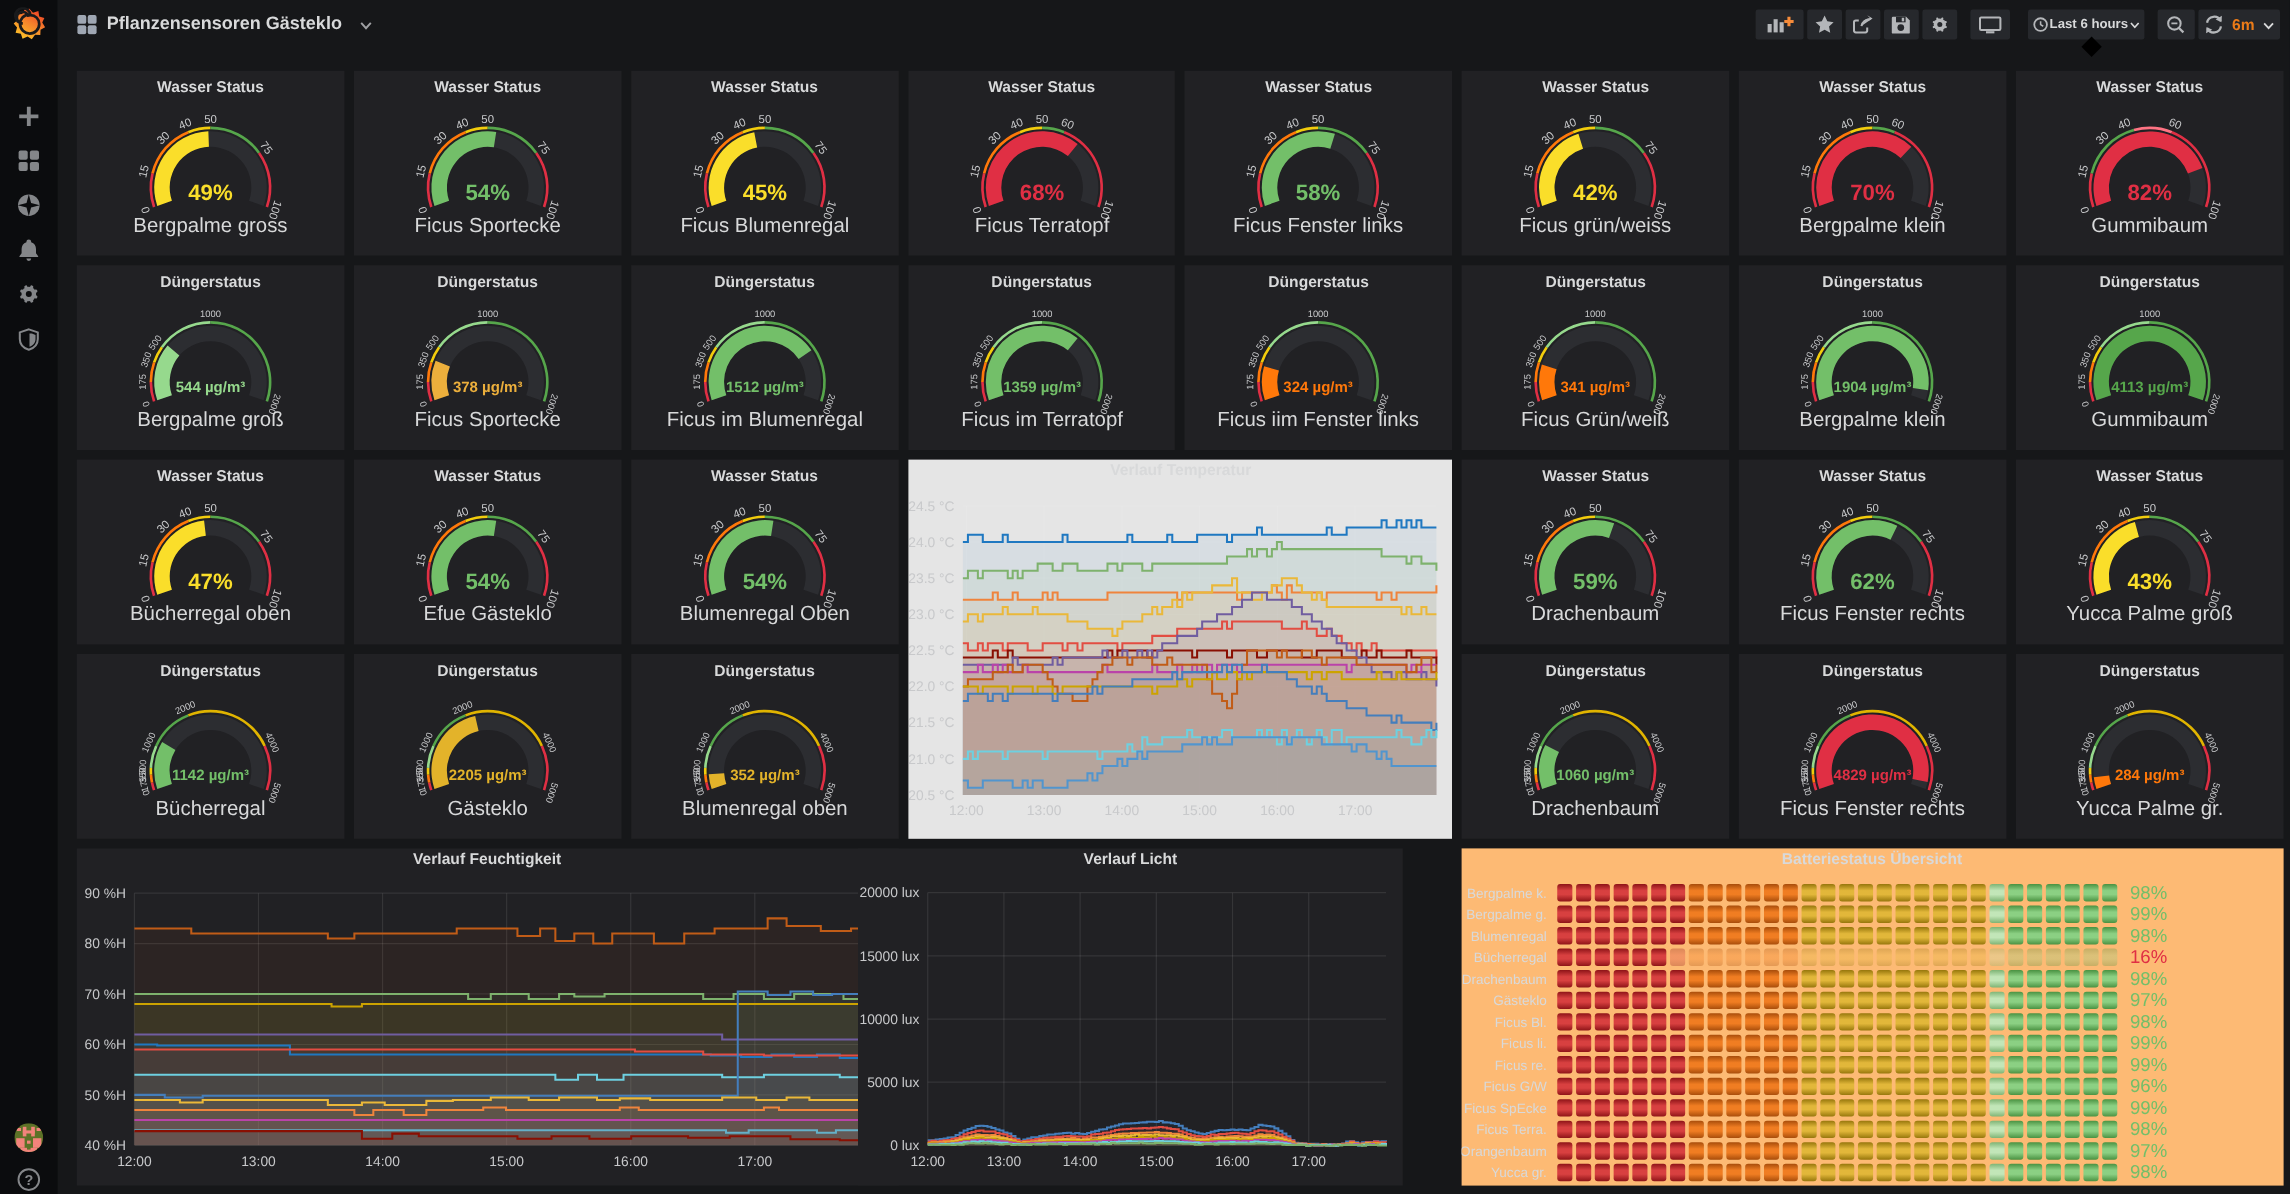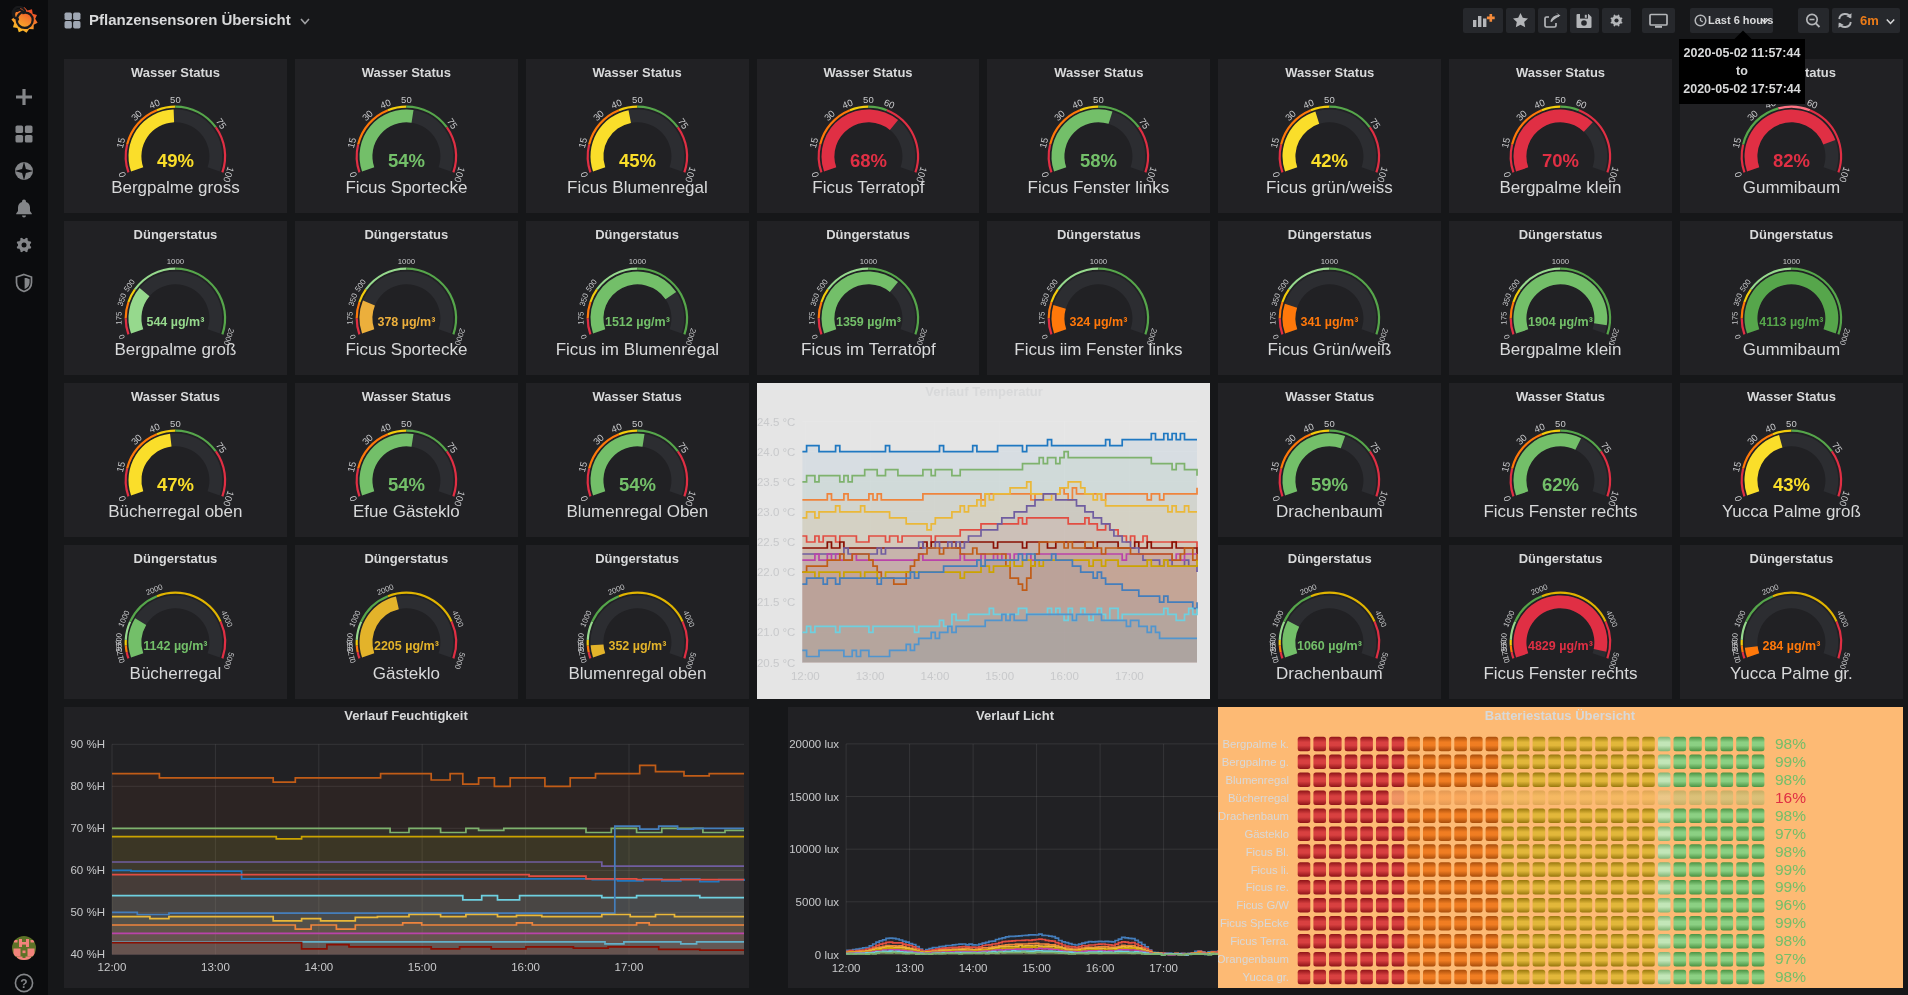--- a/index.html
+++ b/index.html
@@ -711,21 +711,21 @@
         <text x="41.0" y="209.4" text-anchor="end" font-size="11.5" fill="#c8c9cb" font-family="Liberation Sans, sans-serif">50 %H</text>
         <text x="41.0" y="251.4" text-anchor="end" font-size="11.5" fill="#c8c9cb" font-family="Liberation Sans, sans-serif">40 %H</text>
         <text x="48.0" y="264.4" text-anchor="middle" font-size="11.5" fill="#c8c9cb" font-family="Liberation Sans, sans-serif">12:00</text>
         <text x="151.4" y="264.4" text-anchor="middle" font-size="11.5" fill="#c8c9cb" font-family="Liberation Sans, sans-serif">13:00</text>
         <text x="254.8" y="264.4" text-anchor="middle" font-size="11.5" fill="#c8c9cb" font-family="Liberation Sans, sans-serif">14:00</text>
         <text x="358.2" y="264.4" text-anchor="middle" font-size="11.5" fill="#c8c9cb" font-family="Liberation Sans, sans-serif">15:00</text>
         <text x="461.6" y="264.4" text-anchor="middle" font-size="11.5" fill="#c8c9cb" font-family="Liberation Sans, sans-serif">16:00</text>
         <text x="565.0" y="264.4" text-anchor="middle" font-size="11.5" fill="#c8c9cb" font-family="Liberation Sans, sans-serif">17:00</text>
       </svg>
     </div>
-    <div style="position:absolute;left:788px;top:707.0px;width:453.7px;height:281.0px;background:#212124;text-align:right;">
+    <div style="position:absolute;left:715px;top:707.0px;width:453.7px;height:281.0px;background:#212124;text-align:right;">
       <svg width="454" height="281" viewBox="0 0 454 281" xmlns="http://www.w3.org/2000/svg" style="position:absolute;left:0;top:0">
         <text x="227" y="13" text-anchor="middle" font-size="13" font-weight="bold" fill="#d8d9da" font-family="Liberation Sans, sans-serif">Verlauf Licht</text>
         <line x1="58.1" y1="36.9" x2="440.0" y2="36.9" stroke="rgba(255,255,255,0.09)" stroke-width="1"></line>
         <line x1="58.1" y1="89.5" x2="440.0" y2="89.5" stroke="rgba(255,255,255,0.09)" stroke-width="1"></line>
         <line x1="58.1" y1="142.2" x2="440.0" y2="142.2" stroke="rgba(255,255,255,0.09)" stroke-width="1"></line>
         <line x1="58.1" y1="194.8" x2="440.0" y2="194.8" stroke="rgba(255,255,255,0.09)" stroke-width="1"></line>
         <line x1="58.1" y1="247.5" x2="440.0" y2="247.5" stroke="rgba(255,255,255,0.09)" stroke-width="1"></line>
         <line x1="58.1" y1="36.9" x2="58.1" y2="247.5" stroke="rgba(255,255,255,0.09)" stroke-width="1"></line>
         <line x1="121.6" y1="36.9" x2="121.6" y2="247.5" stroke="rgba(255,255,255,0.09)" stroke-width="1"></line>
         <line x1="185.1" y1="36.9" x2="185.1" y2="247.5" stroke="rgba(255,255,255,0.09)" stroke-width="1"></line>
@@ -1315,21 +1315,21 @@
       <circle cx="10" cy="10" r="8.6" fill="none" stroke="#848689" stroke-width="1.6"></circle>
       <text x="10" y="14.5" text-anchor="middle" font-size="12" font-weight="bold" fill="#848689" font-family="Liberation Sans, sans-serif">?</text>
     </svg>
     <div style="position:absolute;left:48px;top:0;width:1860px;height:40px;background:#161719"></div>
     <svg style="position:absolute;left:64px;top:12px" width="17" height="17" viewBox="0 0 16.6 16.6" xmlns="http://www.w3.org/2000/svg">
       <rect x="0.5" y="0.5" width="7.2" height="7.2" rx="1.6" fill="#9fa7b3"></rect>
       <rect x="0.5" y="8.9" width="7.2" height="7.2" rx="1.6" fill="#9fa7b3"></rect>
       <rect x="8.9" y="0.5" width="7.2" height="7.2" rx="1.6" fill="#9fa7b3"></rect>
       <rect x="8.9" y="8.9" width="7.2" height="7.2" rx="1.6" fill="#9fa7b3"></rect>
     </svg>
-    <div style="position:absolute;left:89px;top:11px;font-size:15px;font-weight:bold;color:#d8d9da;white-space:nowrap">Pflanzensensoren Übersicht</div>
+    <div style="position:absolute;left:89px;top:11px;font-size:15px;font-weight:bold;color:#d8d9da;white-space:nowrap">Pflanzensensoren Gästeklo</div>
     <svg style="position:absolute;left:300px;top:17px" width="10" height="8" viewBox="0 0 10 8">
       <path d="M1 2 L5 6.5 L9 2" stroke="#9fa0a3" stroke-width="1.6" fill="none"></path>
     </svg>
     <div style="position:absolute;left:1463px;top:8px;width:40px;height:25px;background:#26282c;border-radius:2px">
       <svg style="position:absolute;left:0px;top:0px" width="40" height="25" viewBox="0 0 40 25" xmlns="http://www.w3.org/2000/svg">
         <rect x="10" y="12" width="3.4" height="7" fill="#b4b6b9"></rect>
         <rect x="15" y="8" width="3.4" height="11" fill="#b4b6b9"></rect>
         <rect x="20" y="10.5" width="3.4" height="8.5" fill="#b4b6b9"></rect>
         <path d="M26.5 7.5 h2.6 v2.6 h2.6 v2.6 h-2.6 v2.6 h-2.6 v-2.6 h-2.6 v-2.6 h2.6 Z" fill="#f68b3a" transform="translate(0,-1.5)"></path>
       </svg>
@@ -1367,21 +1367,21 @@
         <rect x="13.6" y="6.2" width="1.8" height="2.6" rx="0.9" fill="#b4b6b9" transform="rotate(292.5 14.5 12.5)"></rect>
         <rect x="13.6" y="6.2" width="1.8" height="2.6" rx="0.9" fill="#b4b6b9" transform="rotate(337.5 14.5 12.5)"></rect>
       </svg>
     </div>
     <div style="position:absolute;left:1642px;top:8px;width:33px;height:25px;background:#26282c;border-radius:2px">
       <svg style="position:absolute;left:0px;top:0px" width="33" height="25" viewBox="0 0 33 25" xmlns="http://www.w3.org/2000/svg">
         <rect x="8" y="6.5" width="17" height="10.5" rx="1" fill="none" stroke="#b4b6b9" stroke-width="1.7"></rect>
         <rect x="13" y="18" width="7" height="1.8" fill="#b4b6b9"></rect>
       </svg>
     </div>
-    <div style="position:absolute;left:1690px;top:8px;width:83px;height:25px;background:#26282c;border-radius:2px">
+    <div style="position:absolute;left:1690px;top:8px;width:97px;height:25px;background:#26282c;border-radius:2px">
       <svg style="position:absolute;left:0px;top:0px" width="18" height="25" viewBox="0 0 18 25" xmlns="http://www.w3.org/2000/svg">
         <circle cx="10.5" cy="12.5" r="5.3" fill="none" stroke="#b4b6b9" stroke-width="1.5"></circle>
         <path d="M10.5 9.8 V12.5 L12.7 13.9" stroke="#b4b6b9" stroke-width="1.3" fill="none"></path>
       </svg>
       <div style="position:absolute;left:18px;top:6px;font-size:11px;font-weight:bold;color:#d8d9da;white-space:nowrap">Last 6 hours</div>
       <svg style="position:absolute;right:4px;top:10px" width="8" height="6" viewBox="0 0 8 6">
         <path d="M0.8 1.2 L4 4.8 L7.2 1.2" stroke="#d8d9da" stroke-width="1.4" fill="none"></path>
       </svg>
     </div>
     <div style="position:absolute;left:1798px;top:8px;width:31px;height:25px;background:#26282c;border-radius:2px">
@@ -1396,14 +1396,13 @@
         <path d="M7.2 11 a6 6 0 0 1 11.4 -1.5" fill="none" stroke="#b4b6b9" stroke-width="1.9"></path>
         <path d="M19.6 5.2 L19.2 10.6 L14.4 8.2 Z" fill="#b4b6b9" stroke="none"></path>
         <path d="M18.8 14 a6 6 0 0 1 -11.4 1.5" fill="none" stroke="#b4b6b9" stroke-width="1.9"></path>
         <path d="M6.4 19.8 L6.8 14.4 L11.6 16.8 Z" fill="#b4b6b9" stroke="none"></path>
       </svg>
       <div style="position:absolute;left:28px;top:5px;font-size:13px;font-weight:bold;color:#eb7b18">6m</div>
       <svg style="position:absolute;right:5px;top:10px" width="9" height="7" viewBox="0 0 9 7">
         <path d="M0.8 1.5 L4.5 5.5 L8.2 1.5" stroke="#d8d9da" stroke-width="1.5" fill="none"></path>
       </svg>
     </div>
-    <div style="position:absolute;left:1679px;top:39px;width:126px;height:65px;background:#000;z-index:50;text-align:center;font-size:12.5px;font-weight:bold;color:#d8d9da;line-height:18.2px;padding-top:5px">2020-05-02 11:57:44<br>to<br>2020-05-02 17:57:44</div>
     <div style="position:absolute;left:1737px;top:33px;width:12px;height:12px;background:#000;transform:rotate(45deg);z-index:49"></div>
 </div>
 </body></html>

